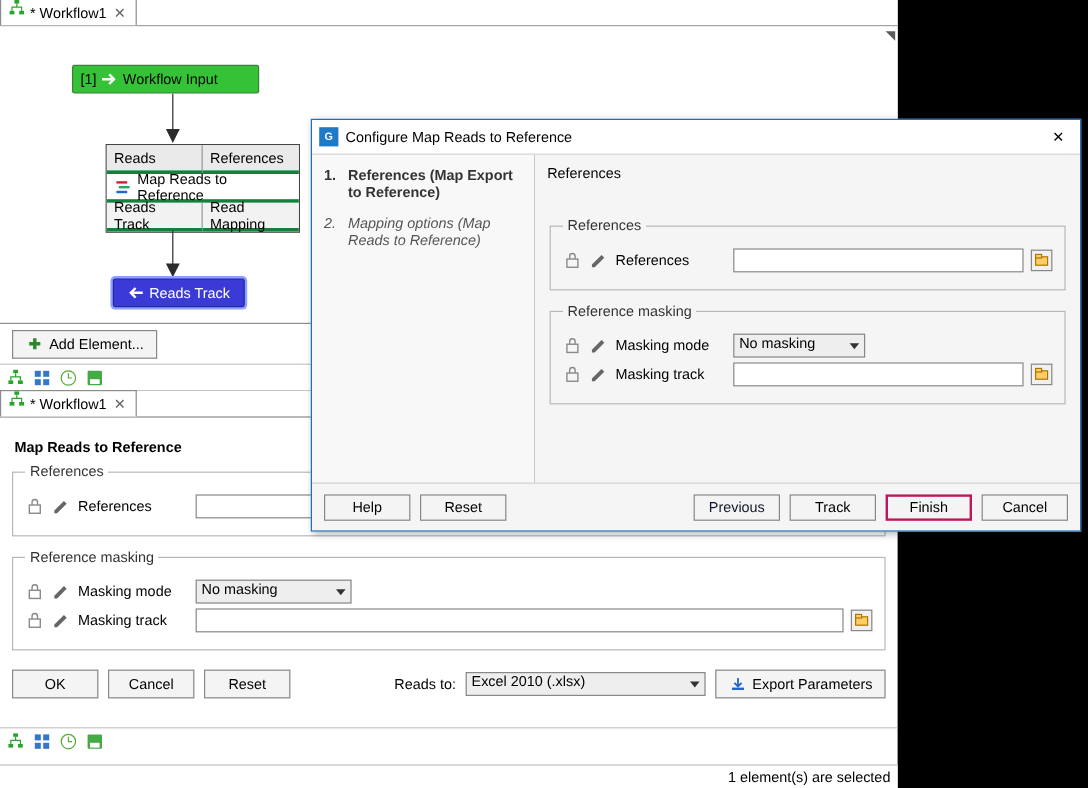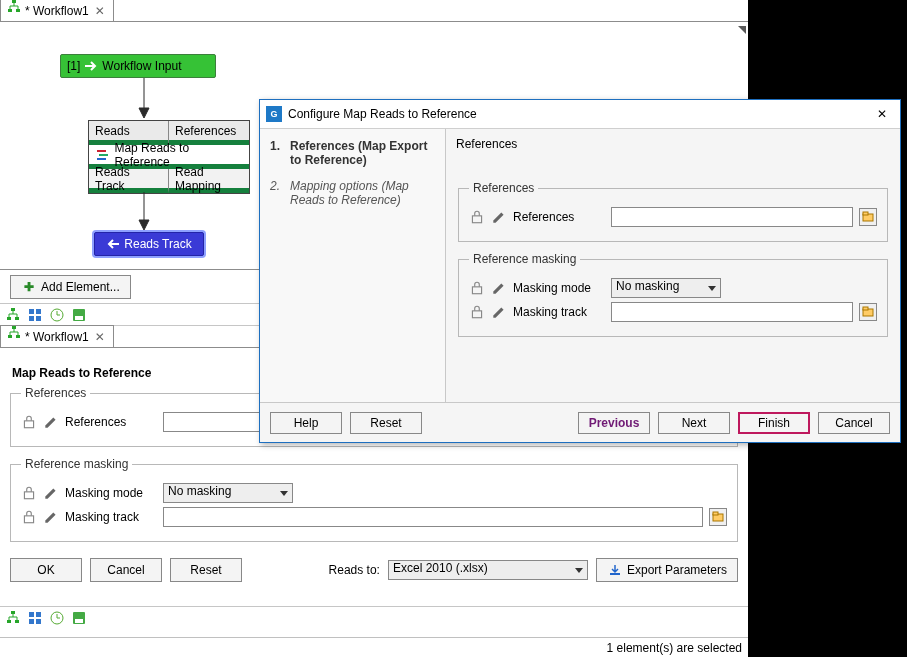--- a/index.html
+++ b/index.html
@@ -19,21 +19,21 @@
             background-size:6px 6px; background-position:2px 2px; background-color:#fff;}
   .scroll-triangle{position:absolute;right:2px;top:4px;width:0;height:0;border-top:8px solid #595959;border-left:8px solid transparent;}
 
   
   .node { position:absolute; border:1px solid #3c7f3c; border-radius:2px; background:#3cc13c; }
   .node.input { left:60px; top:32px; width:156px; height:24px; display:flex; align-items:center; gap:4px;
                 padding:0 6px; color:#000; background:#36c236;}
   .arrow-ico  { width:14px;height:14px; }
   .node.stack { left:88px; top:98px; width:162px; border:1px solid #444; background:#fff; border-radius:0;}
   .stack-row  { height:24px; display:flex; }
-  .stack-row > div{ border-right:1px solid #888; border-bottom:5px solid #15803d; display:flex;align-items:center;padding:0 6px;}
+  .stack-row > div{ border-right:1px solid #888; border-bottom:3px solid #15803d; display:flex;align-items:center;padding:0 6px;}
   .stack-row > div:last-child{border-right:none;}
   .stack-row.h > div{background:#eaeaea;}
   .stack-row.mid > div{background:#fff; gap:4px;}
   .stack-row.b > div{background:#f2f2f2;}
   .node.out { left:94px; top:210px; width:110px; height:24px; background:#3a3ad6; border:1px solid #2424a8;
               color:#fff; display:flex;align-items:center;justify-content:center;gap:4px;
               box-shadow:0 0 0 2px #8ea0ff;}
   .edge { position:absolute; stroke:#2b2b2b; fill:none; }
 
   
@@ -75,21 +75,21 @@
   .dlg-left .step{margin-bottom:12px;display:flex;gap:6px;}
   .dlg-left .step .n{width:14px;}
   .dlg-left .step .t{flex:1;}
   .dlg-left .active{font-weight:bold;}
   .dlg-left .pending{font-style:italic;color:#555;}
   .dlg-right{flex:1;padding:8px 10px 0 10px;background:#f5f5f5;}
   .dlg-buttons{height:40px;border-top:1px solid #c8c8c8;display:flex;align-items:center;padding:0 10px;gap:8px;}
   .dlg-buttons .spacer{flex:1;}
   .dlg-buttons .btn{width:72px;justify-content:center;height:22px;}
   .dlg-buttons .primary{border:2px solid #be185d;}
-  .dlg-buttons .disabled{color:#701a75;font-weight:bold;}
+  .dlg-buttons .disabled{color:#0f172a;}
   .blue-ico{width:16px;height:16px;background:#1e79c7;color:#fff;display:flex;align-items:center;justify-content:center;font-size:9px;font-weight:bold;}
 
   
   svg{display:block}
 </style>
 </head>
 <body>
 
 <div class="app">
 
@@ -435,17 +435,17 @@
         </div>
       </fieldset>
     </div>
   </div>
 
   <div class="dlg-buttons">
     <button class="btn">Help</button>
     <button class="btn">Reset</button>
     <span class="spacer"></span>
     <button class="btn disabled">Previous</button>
-    <button class="btn">Next</button>
+    <button class="btn">Track</button>
     <button class="btn primary">Finish</button>
     <button class="btn">Cancel</button>
   </div>
 </div>
 
 </body></html>

